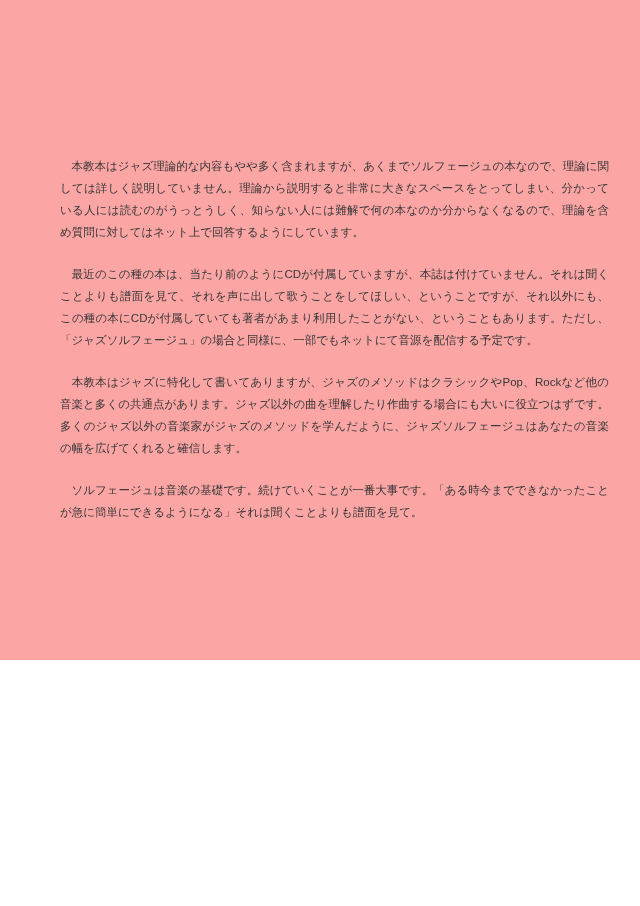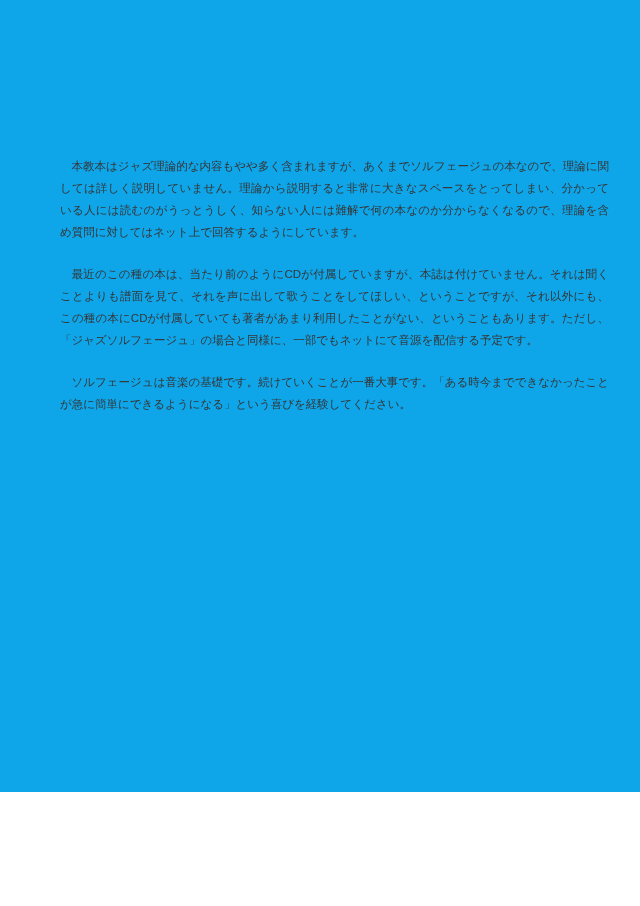--- a/index.html
+++ b/index.html
@@ -3,22 +3,22 @@
 <meta charset="utf-8">
 <style>
   html, body {
     margin: 0;
     padding: 0;
     background: #ffffff;
   }
   .page {
     position: relative;
     width: 640px;
-    height: 792px;
-    background: #0ea5e9;
+    height: 660px;
+    background: #fca5a5;
     overflow: hidden;
     font-family: "Liberation Sans", sans-serif;
   }
   .text-block {
     position: absolute;
     left: 60px;
     top: 155px;
     width: 549px;
   }
   .text-block p {
@@ -32,15 +32,16 @@
     overflow-wrap: anywhere;
   }
 </style>
 </head>
 <body>
 
 <div class="page">
   <div class="text-block">
     <p>　本教本はジャズ理論的な内容もやや多く含まれますが、あくまでソルフェージュの本なので、理論に関しては詳しく説明していません。理論から説明すると非常に大きなスペースをとってしまい、分かっている人には読むのがうっとうしく、知らない人には難解で何の本なのか分からなくなるので、理論を含め質問に対してはネット上で回答するようにしています。</p>
     <p>　最近のこの種の本は、当たり前のようにCDが付属していますが、本誌は付けていません。それは聞くことよりも譜面を見て、それを声に出して歌うことをしてほしい、ということですが、それ以外にも、この種の本にCDが付属していても著者があまり利用したことがない、ということもあります。ただし、「ジャズソルフェージュ」の場合と同様に、一部でもネットにて音源を配信する予定です。</p>
-    <p>　ソルフェージュは音楽の基礎です。続けていくことが一番大事です。「ある時今までできなかったことが急に簡単にできるようになる」という喜びを経験してください。</p>
+    <p>　本教本はジャズに特化して書いてありますが、ジャズのメソッドはクラシックやPop、Rockなど他の音楽と多くの共通点があります。ジャズ以外の曲を理解したり作曲する場合にも大いに役立つはずです。多くのジャズ以外の音楽家がジャズのメソッドを学んだように、ジャズソルフェージュはあなたの音楽の幅を広げてくれると確信します。</p>
+    <p>　ソルフェージュは音楽の基礎です。続けていくことが一番大事です。「ある時今までできなかったことが急に簡単にできるようになる」それは聞くことよりも譜面を見て。</p>
   </div>
 </div>
 
 </body></html>

